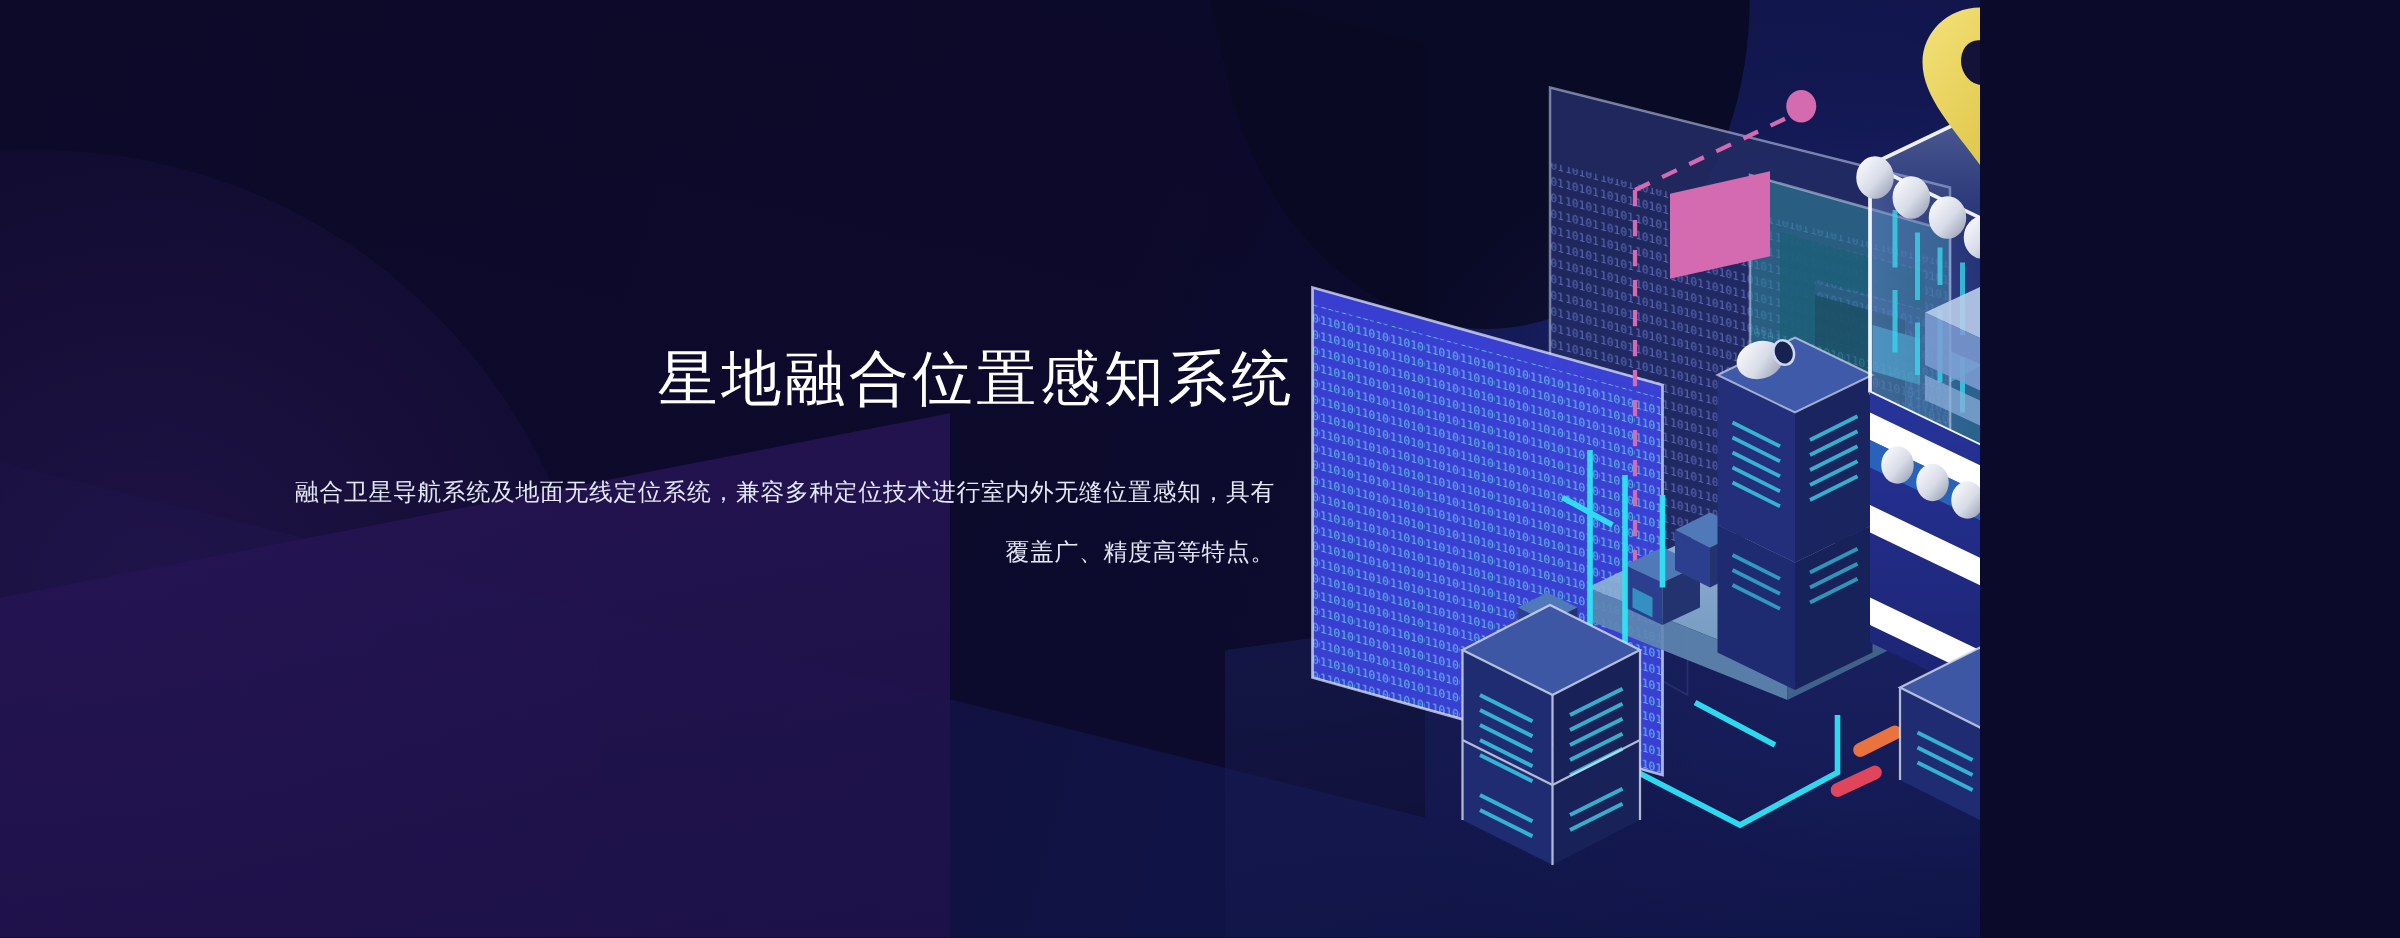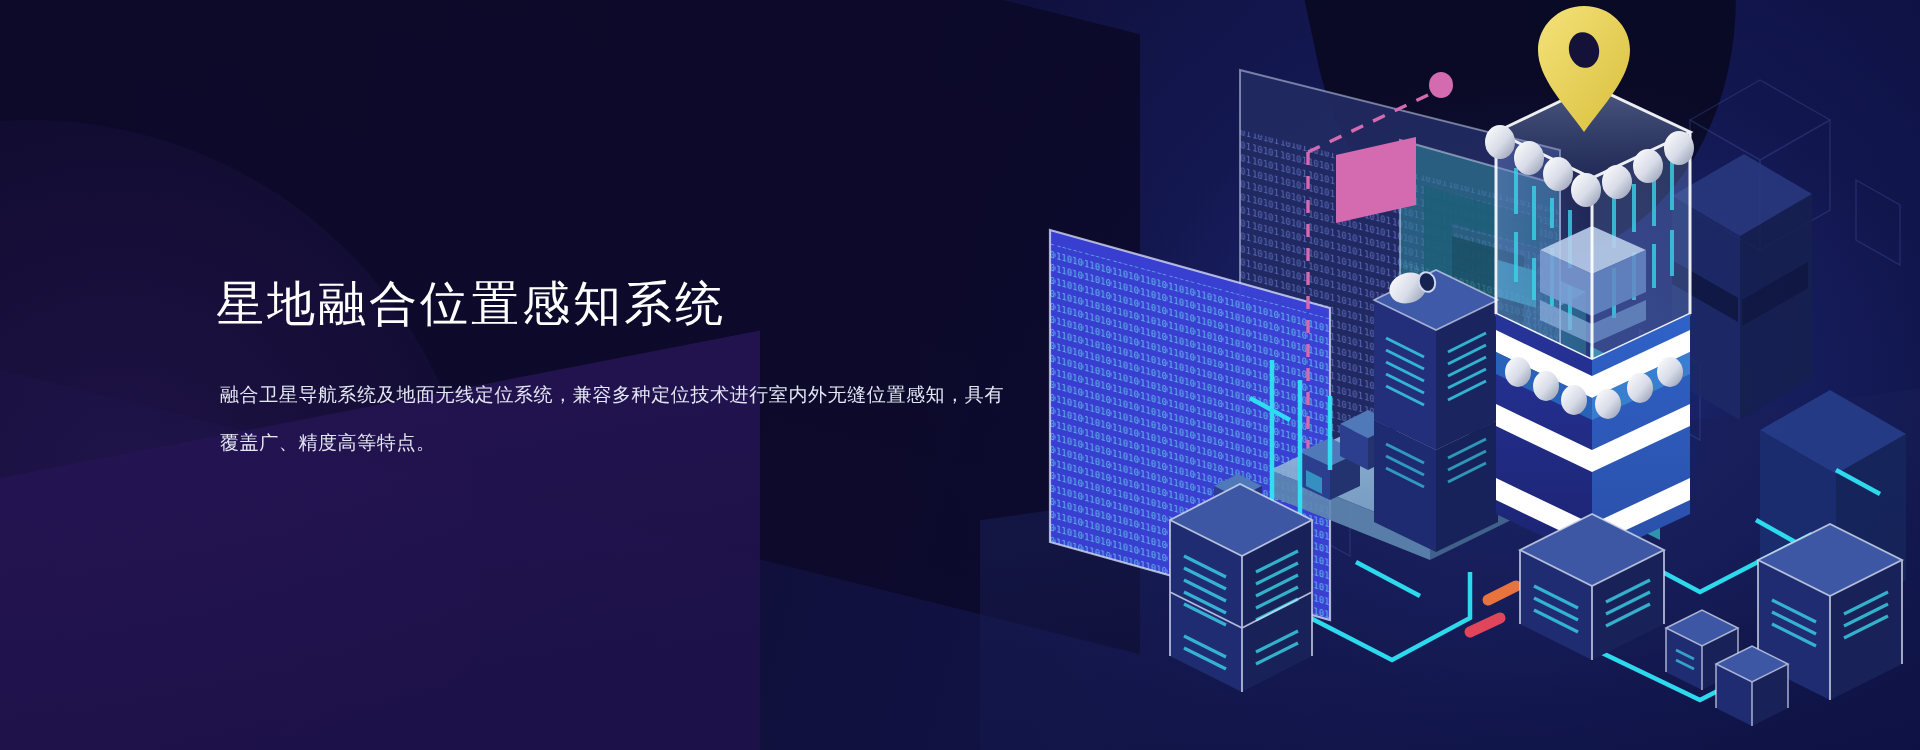--- a/index.html
+++ b/index.html
@@ -2,24 +2,25 @@
 <html><head>
 <meta charset="utf-8">
 <style>
   html,body{margin:0;padding:0;}
   body{
     width:1920px;height:750px;overflow:hidden;
     font-family:"Liberation Sans","DejaVu Sans",sans-serif;
     background:#0c0a2a;
   }
   .banner{
-    position:relative;width:1920px;height:750px;overflow:hidden;
+    position:relative;width:1584px;height:750px;overflow:hidden;
     background:
       radial-gradient(ellipse 900px 700px at 1500px 330px, rgba(30,40,120,.55) 0%, rgba(13,12,52,0) 70%),
       linear-gradient(105deg,#0e0b30 0%,#11103c 42%,#101345 62%,#0d1142 100%);
+    text-align: right;
   }
   
   .bg-wedge-top{
     position:absolute;left:-40px;top:-260px;width:1180px;height:620px;
     background:linear-gradient(180deg,#0b0826 0%,#0c0929 100%);
     transform:skewY(14deg);transform-origin:0 0;opacity:.85;
   }
   .bg-wedge-left{
     position:absolute;left:-420px;top:120px;width:900px;height:900px;
     border-radius:50%;

